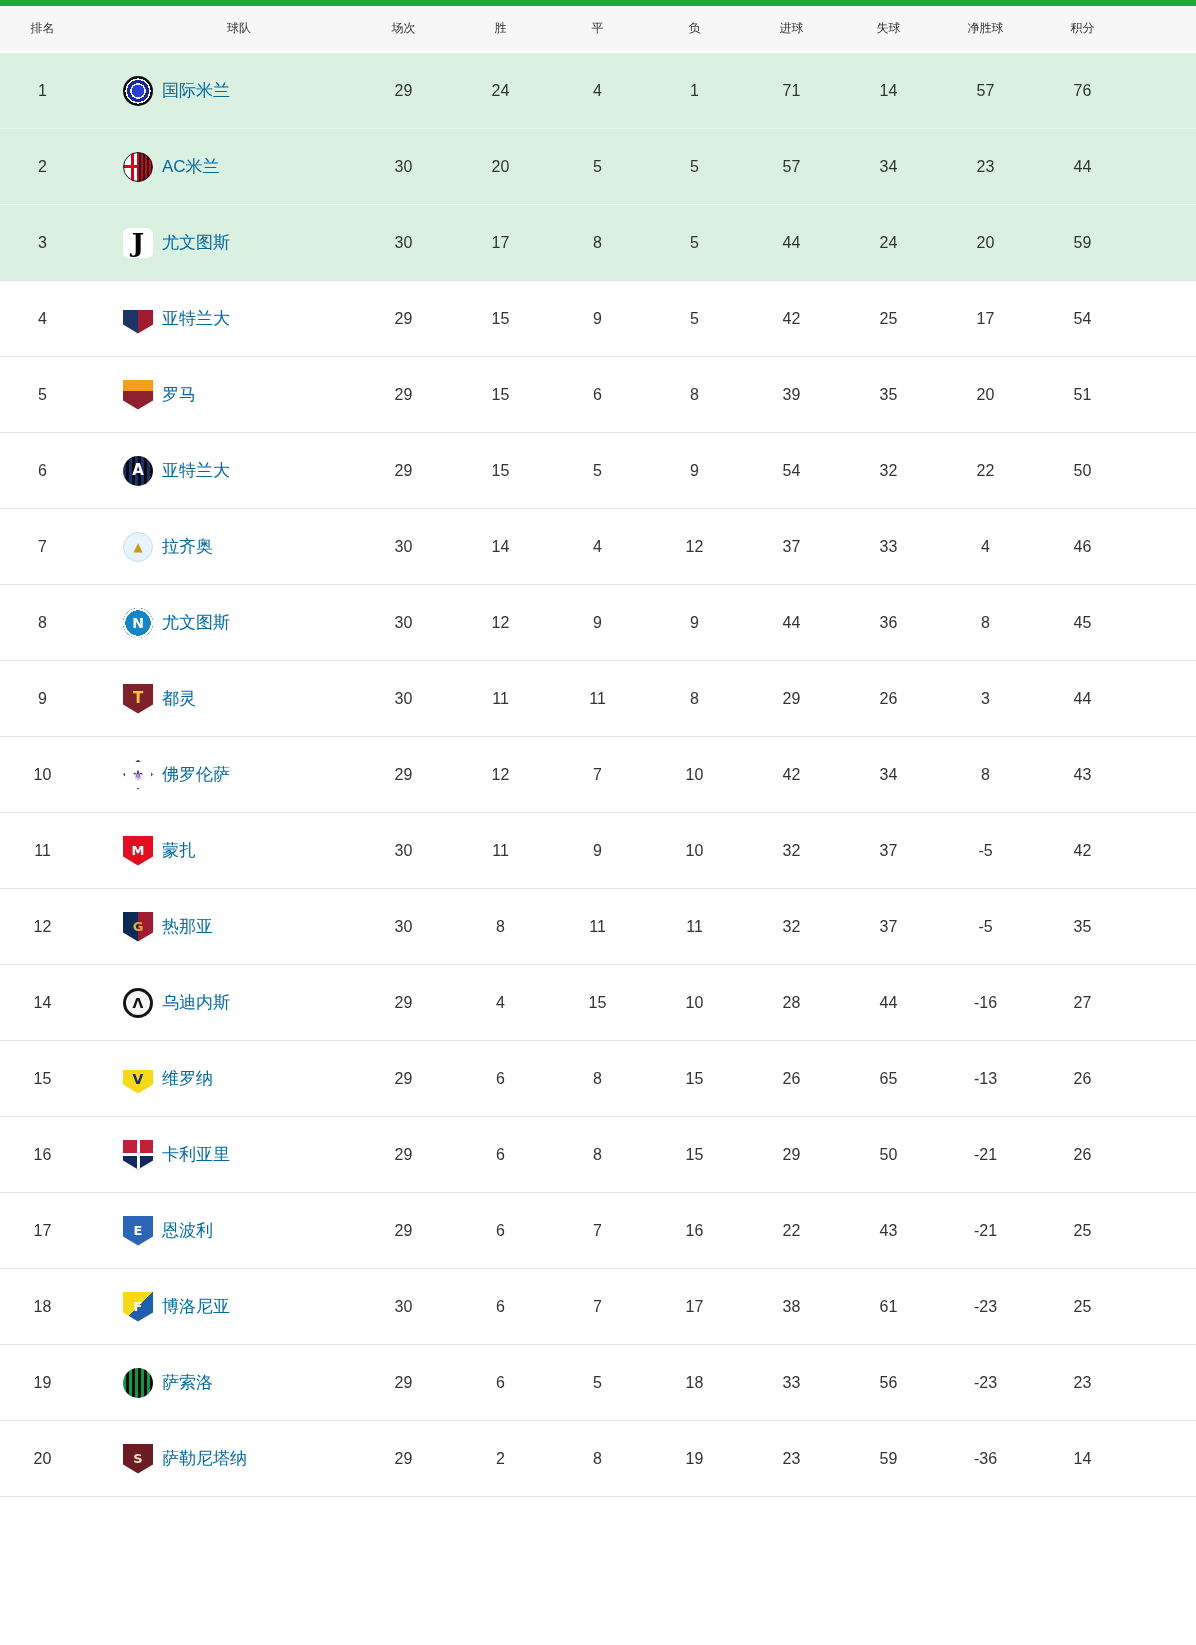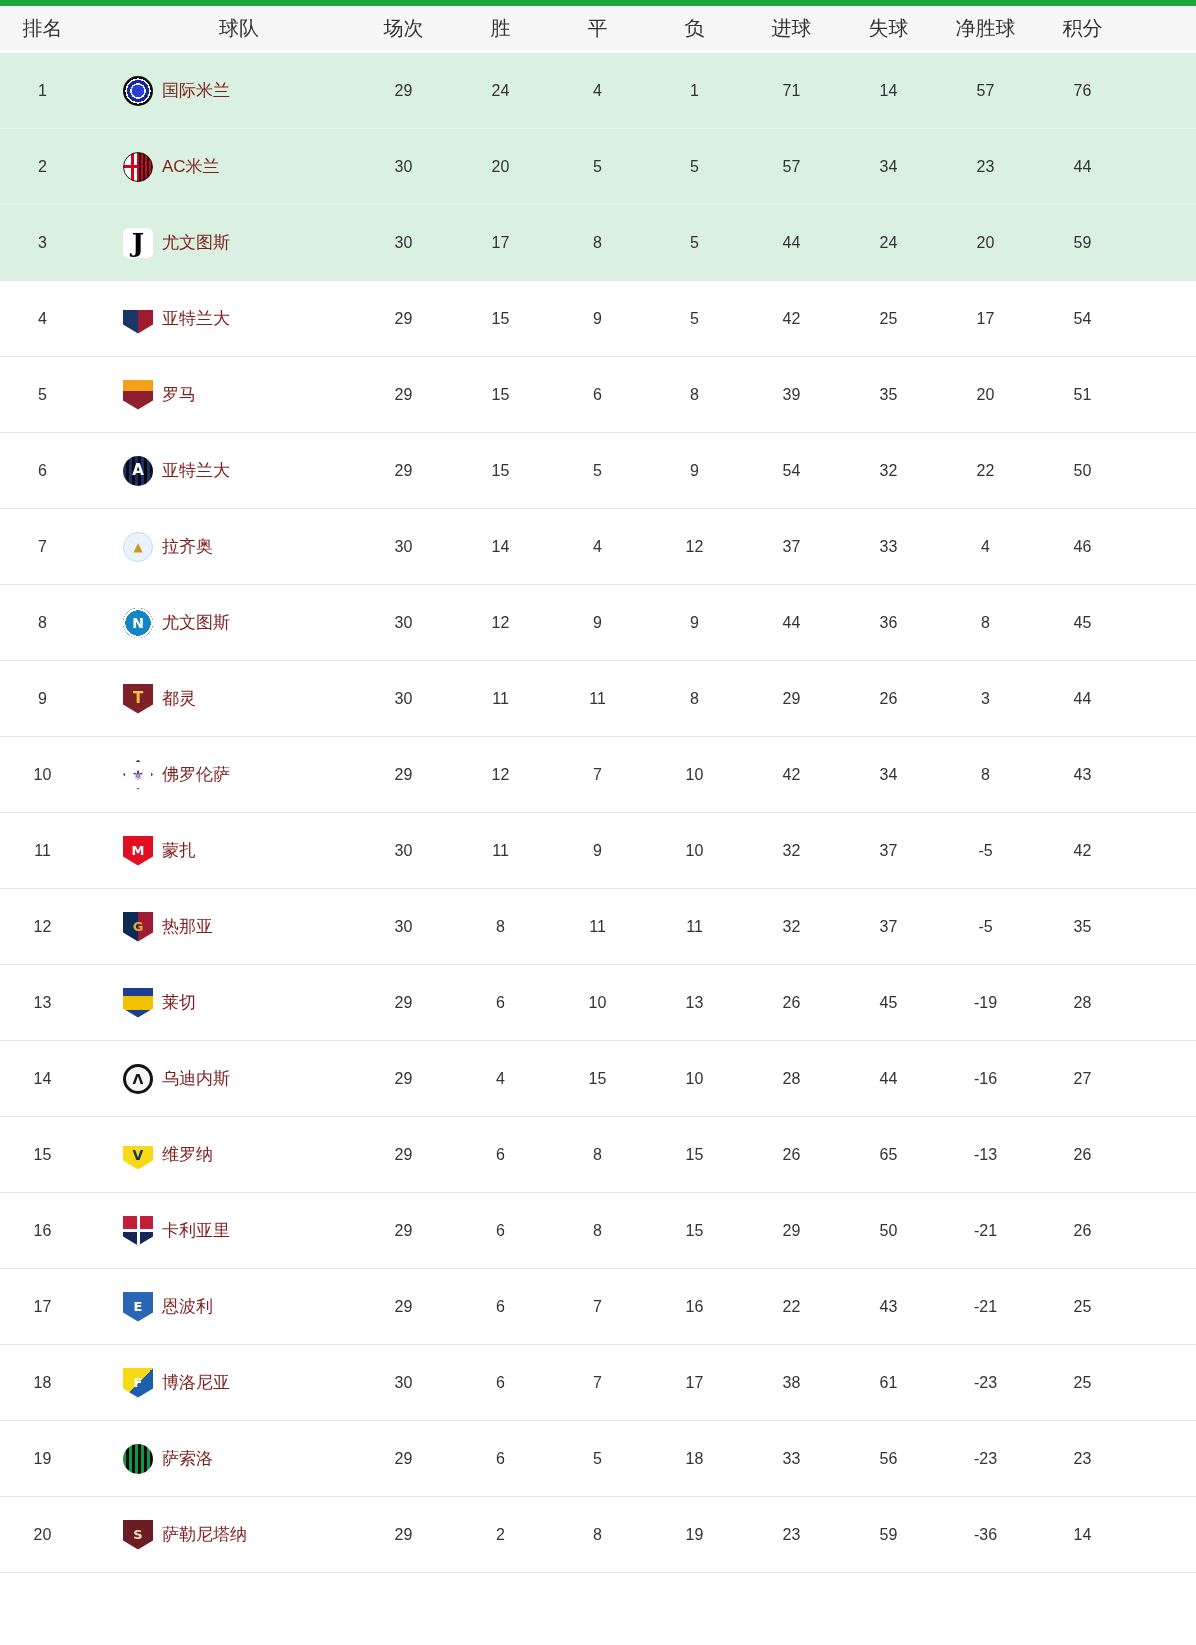--- a/index.html
+++ b/index.html
@@ -7,32 +7,32 @@
   .page { width: 1196px; min-height: 1645px; background: #fff; }
   .accent-bar { height: 6px; background: #1aa83c; }
 
   table.standings { width: 100%; border-collapse: collapse; table-layout: fixed; border-bottom: 1px solid #e6e6e6; }
   col.c-rank  { width: 85px; }
   col.c-team  { width: 270px; }
   col.c-num   { width: 97px; }
   col.c-sp    { width: 65px; }
 
   thead th {
-    background: #f7f7f7; font-weight: 400; font-size: 20px; color: #333;
+    background: #f7f7f7; font-weight: 400; font-size: 12px; color: #333;
     height: 44px; padding: 0; border-bottom: 3px solid #ffffff; text-align: center; margin-top: 24px;
   }
   thead th.h-team { text-align: center; padding-left: 38px; }
 
   tbody td { height: 75px; padding: 0; font-size: 16px; color: #333; text-align: center; border-top: 1px solid #e6e6e6; }
   tbody tr:first-child td { border-top: none; }
   tbody tr.hl td { background: #daf0e1; }
   tbody tr.hl + tr.hl td { border-top-color: #ecf7f0; }
 
   .team-flex { display: flex; align-items: center; gap: 9px; padding-left: 38px; }
-  .team-name { font-size: 17px; color: #7f1d1d; white-space: nowrap; }
+  .team-name { font-size: 17px; color: #0369a1; white-space: nowrap; }
 
   .logo {
     width: 30px; height: 30px; flex: 0 0 30px; box-sizing: border-box;
     display: flex; align-items: center; justify-content: center;
     border-radius: 50%; overflow: hidden;
   }
   .logo-glyph { line-height: 1; font-size: 14px; font-family: "DejaVu Sans", sans-serif; }
 </style>
 </head>
 <body>
@@ -303,40 +303,20 @@
     <td>8</td>
     <td>11</td>
     <td>11</td>
     <td>32</td>
     <td>37</td>
     <td>-5</td>
     <td>35</td>
     <td></td>
   </tr>
         <tr>
-    <td>13</td>
-    <td>
-      <div class="team-flex">
-        <span class="logo" style="border-radius: 0px; clip-path: polygon(0px 0px, 100% 0px, 100% 70%, 50% 100%, 0px 70%); background: linear-gradient(rgb(28, 63, 148) 0px, rgb(28, 63, 148) 26%, rgb(242, 194, 0) 26%, rgb(242, 194, 0) 72%, rgb(28, 63, 148) 72%);">
-                <span class="logo-glyph"></span>
-              </span>
-        <span class="team-name">莱切</span>
-      </div>
-    </td>
-    <td>29</td>
-    <td>6</td>
-    <td>10</td>
-    <td>13</td>
-    <td>26</td>
-    <td>45</td>
-    <td>-19</td>
-    <td>28</td>
-    <td></td>
-  </tr>
-        <tr>
     <td>14</td>
     <td>
       <div class="team-flex">
         <span class="logo" style="background: rgb(247, 247, 247); border: 3px solid rgb(20, 20, 20);">
                 <span class="logo-glyph" style="color: rgb(20, 20, 20); font-size: 14px; font-weight: 800;">Λ</span>
               </span>
         <span class="team-name">乌迪内斯</span>
       </div>
     </td>
     <td>29</td>

